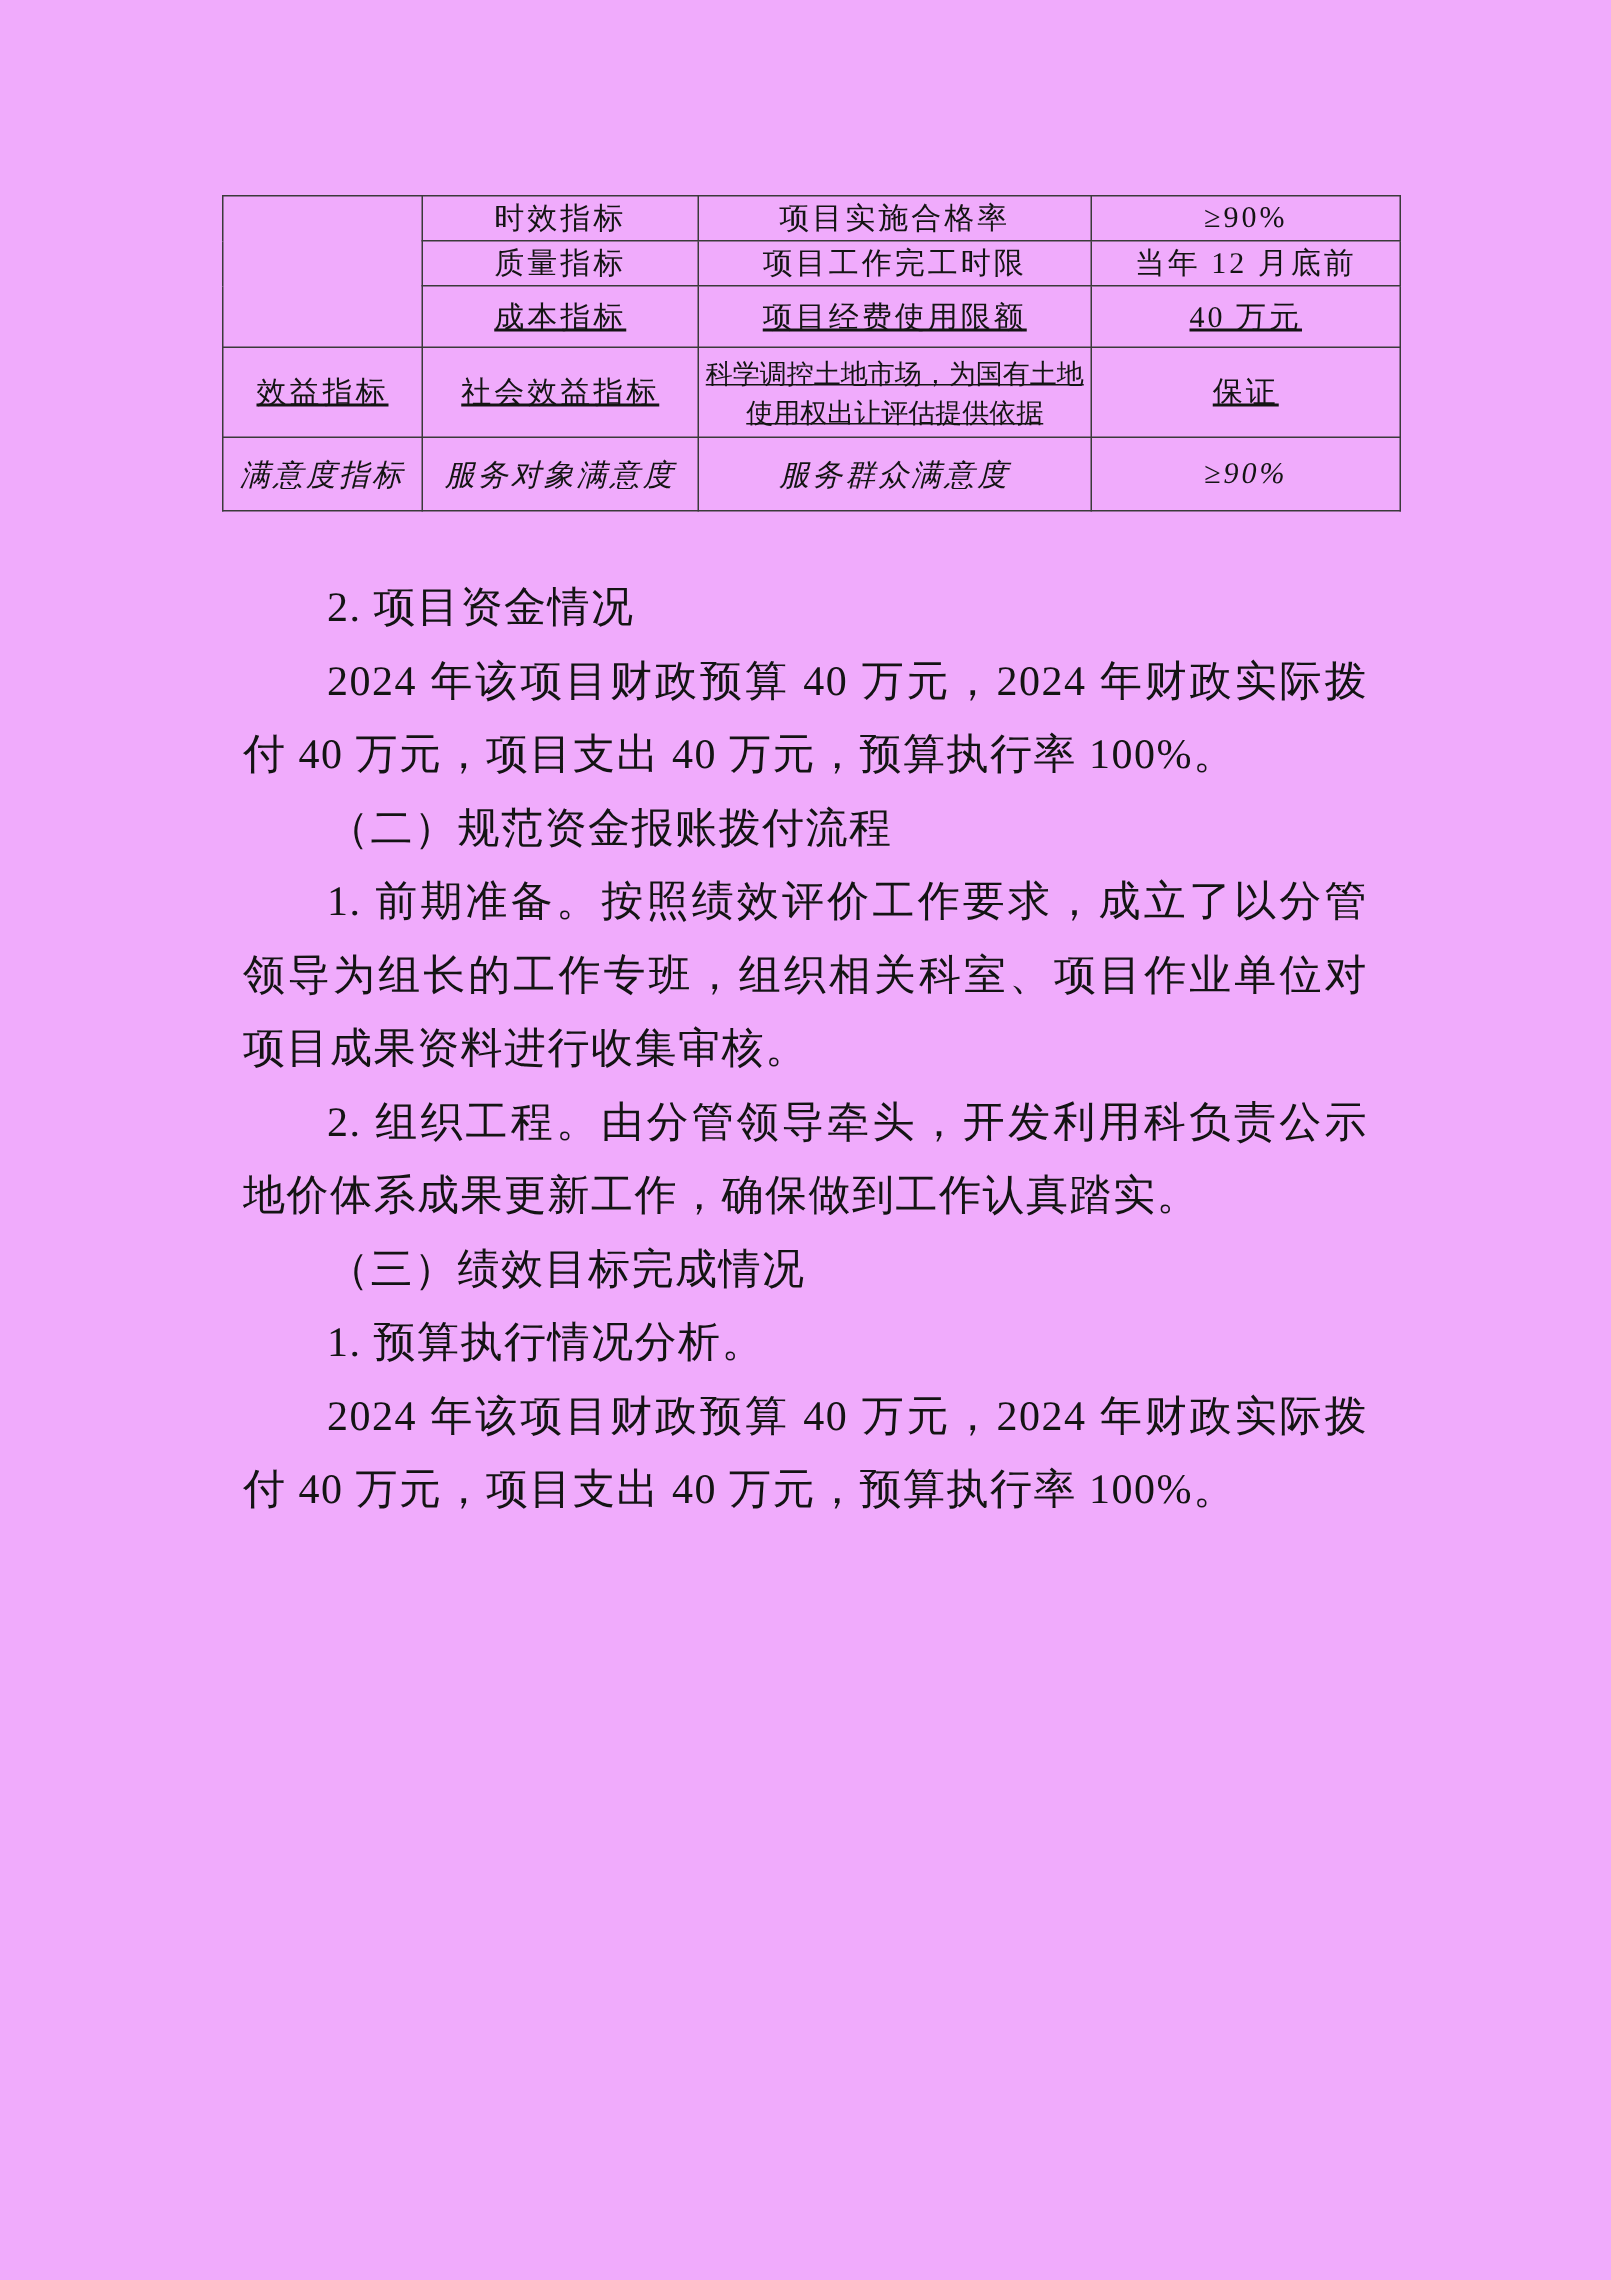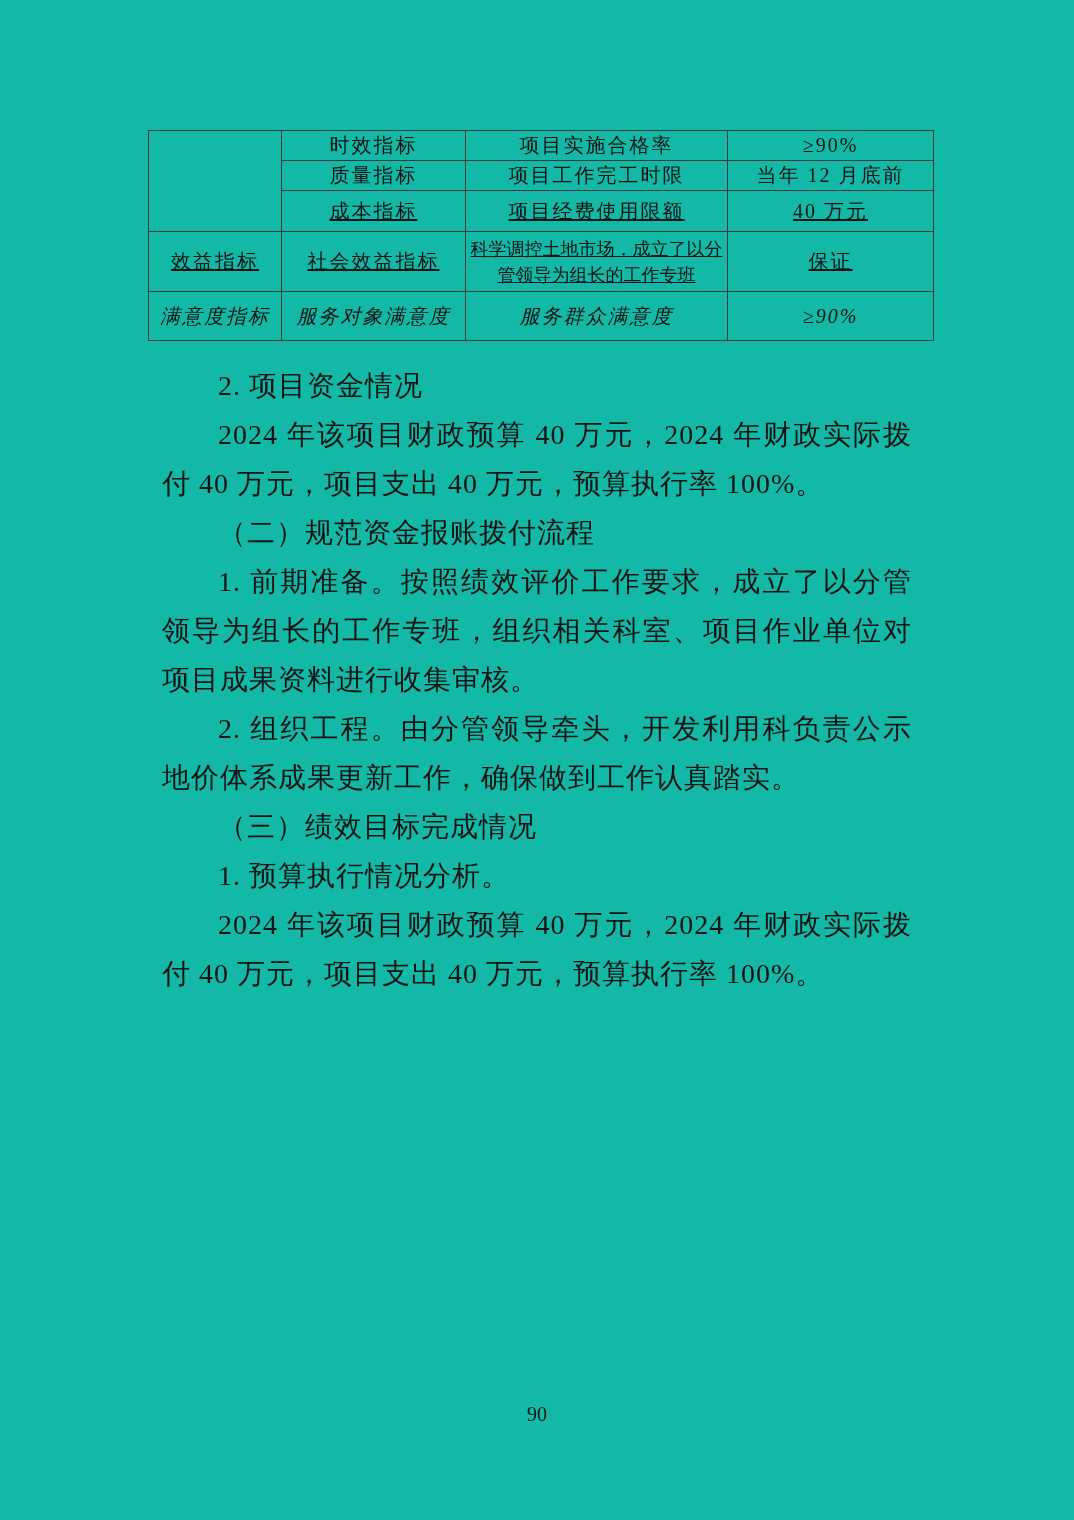--- a/index.html
+++ b/index.html
@@ -4,21 +4,21 @@
 <style>
   html, body {
     margin: 0;
     padding: 0;
     background: #ffffff;
   }
   .page {
     position: relative;
     width: 1074px;
     height: 1520px;
-    background: #14b8a6;
+    background: #f0abfc;
     overflow: hidden;
     font-family: "Liberation Serif", "DejaVu Serif", serif;
     color: #141414;
   }
 
   
   .indicator-table {
     position: absolute;
     left: 148px;
     top: 130px;
@@ -44,21 +44,21 @@
     font-size: 18px;
     letter-spacing: 0;
     line-height: 26px;
     padding: 1px 3px;
   }
 
   
   .body-text {
     position: absolute;
     left: 162px;
-    top: 361px;
+    top: 381px;
     width: 750px;
     font-size: 28px;
     line-height: 49px;
     letter-spacing: 1px;
   }
   .body-text p {
     margin: 0;
     padding: 0;
     text-indent: 2em;
     text-align: justify;
@@ -101,21 +101,21 @@
         <td>当年 12 月底前</td>
       </tr>
       <tr class="r3">
         <td>成本指标</td>
         <td>项目经费使用限额</td>
         <td>40 万元</td>
       </tr>
       <tr class="r4">
         <td>效益指标</td>
         <td>社会效益指标</td>
-        <td class="cell-long">科学调控土地市场，成立了以分管领导为组长的工作专班</td>
+        <td class="cell-long">科学调控土地市场，为国有土地使用权出让评估提供依据</td>
         <td>保证</td>
       </tr>
       <tr class="r5">
         <td>满意度指标</td>
         <td>服务对象满意度</td>
         <td>服务群众满意度</td>
         <td>≥90%</td>
       </tr>
     </tbody>
   </table>
@@ -124,15 +124,14 @@
     <p>2. 项目资金情况</p>
     <p>2024 年该项目财政预算 40 万元，2024 年财政实际拨付 40 万元，项目支出 40 万元，预算执行率 100%。</p>
     <p>（二）规范资金报账拨付流程</p>
     <p>1. 前期准备。按照绩效评价工作要求，成立了以分管领导为组长的工作专班，组织相关科室、项目作业单位对项目成果资料进行收集审核。</p>
     <p>2. 组织工程。由分管领导牵头，开发利用科负责公示地价体系成果更新工作，确保做到工作认真踏实。</p>
     <p>（三）绩效目标完成情况</p>
     <p>1. 预算执行情况分析。</p>
     <p>2024 年该项目财政预算 40 万元，2024 年财政实际拨付 40 万元，项目支出 40 万元，预算执行率 100%。</p>
   </div>
 
-  <div class="page-number">90</div>
 
 </div>
 
 </body></html>

